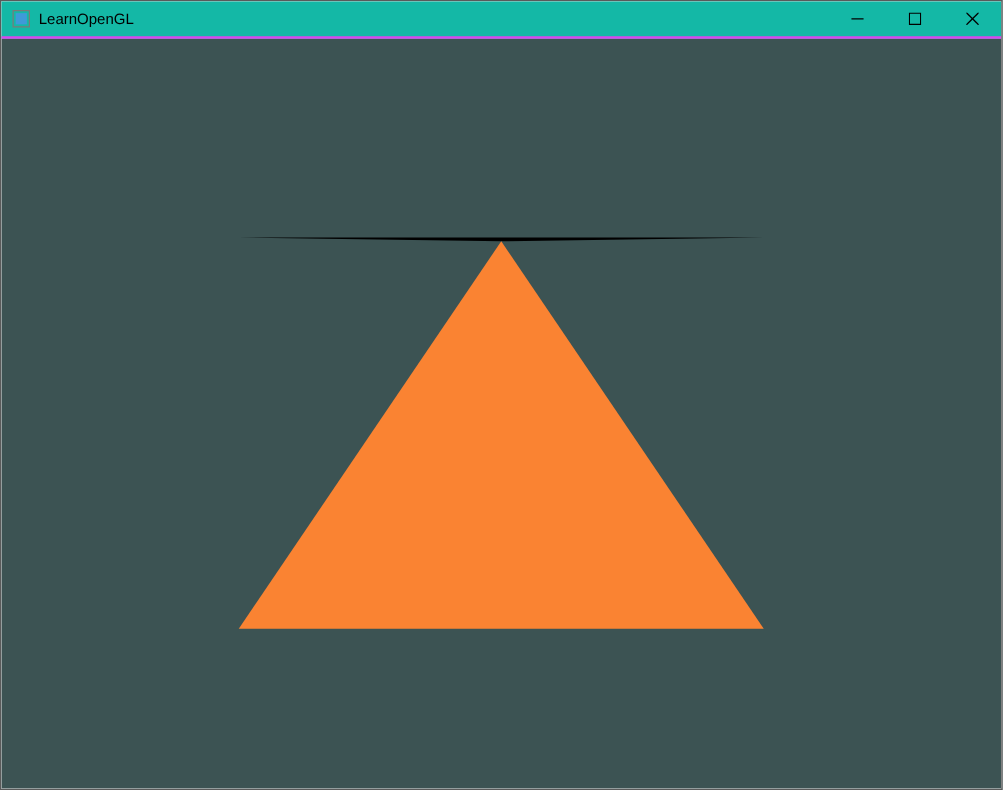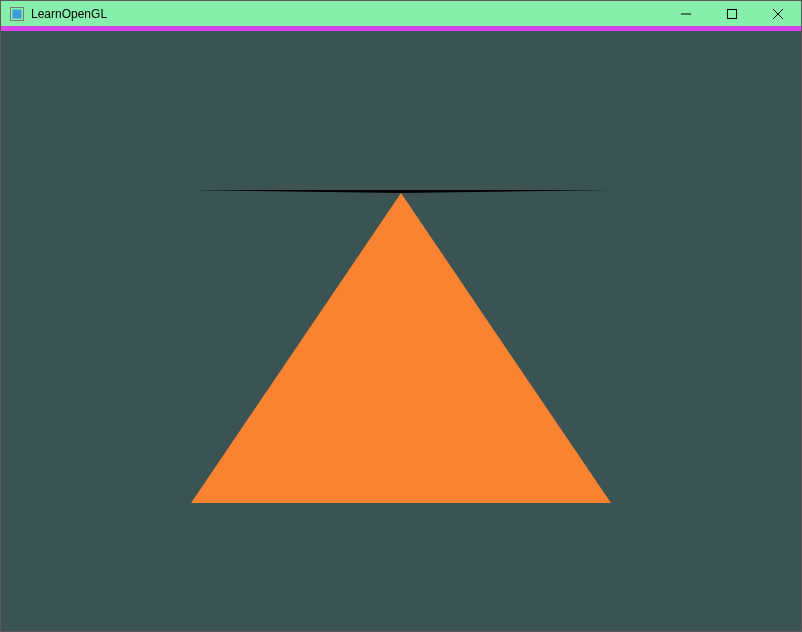--- a/index.html
+++ b/index.html
@@ -7,24 +7,24 @@
       width: 802px;
       height: 632px;
       font-family: "Segoe UI", Tahoma, sans-serif;
       font-size: 12px;
       background: #fff;
       overflow: hidden;
       border: 1px solid #5a5a5a;
     }
     .titlebar {
       height: 30px;
-      background: #86efac;
+      background: #14b8a6;
       display: flex;
       align-items: center;
-      border-bottom: 5px solid #d946ef;
+      border-bottom: 2px solid #d946ef;
       user-select: none;
     }
     .titlebar .app-icon {
       width: 16px;
       height: 16px;
       margin: 0 6px 0 8px;
       display: flex;
       align-items: center;
       justify-content: center;
     }

